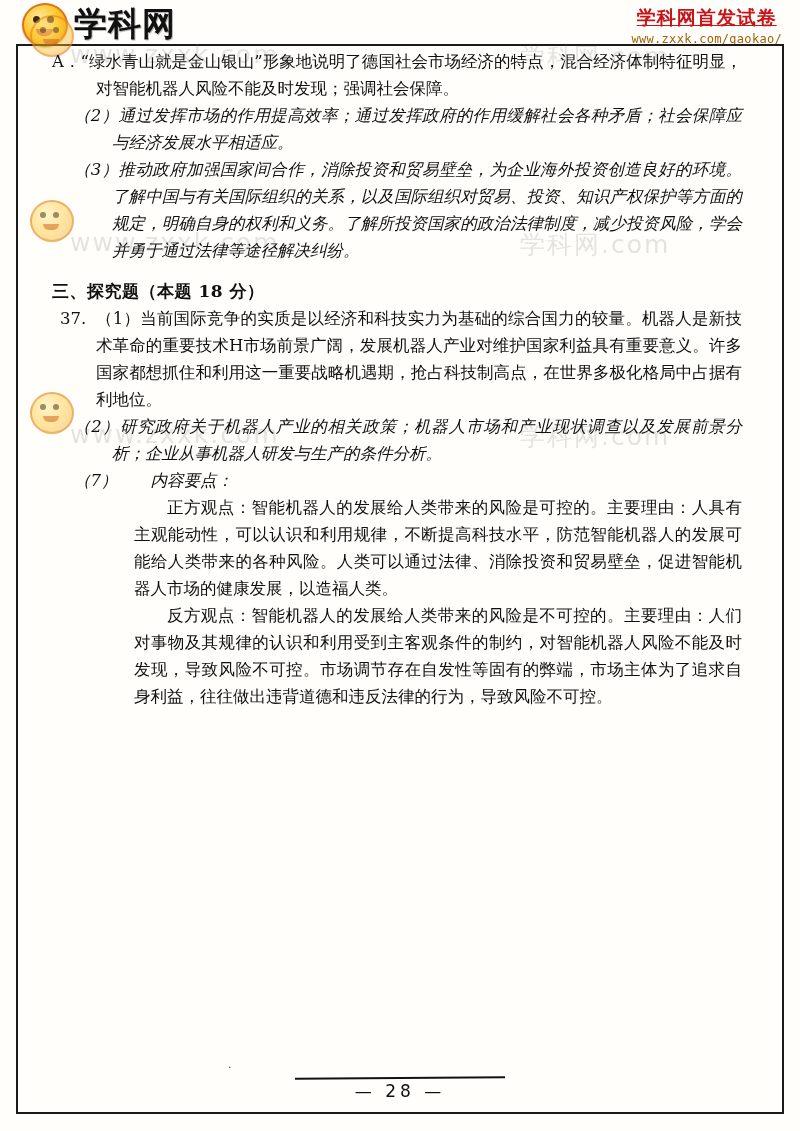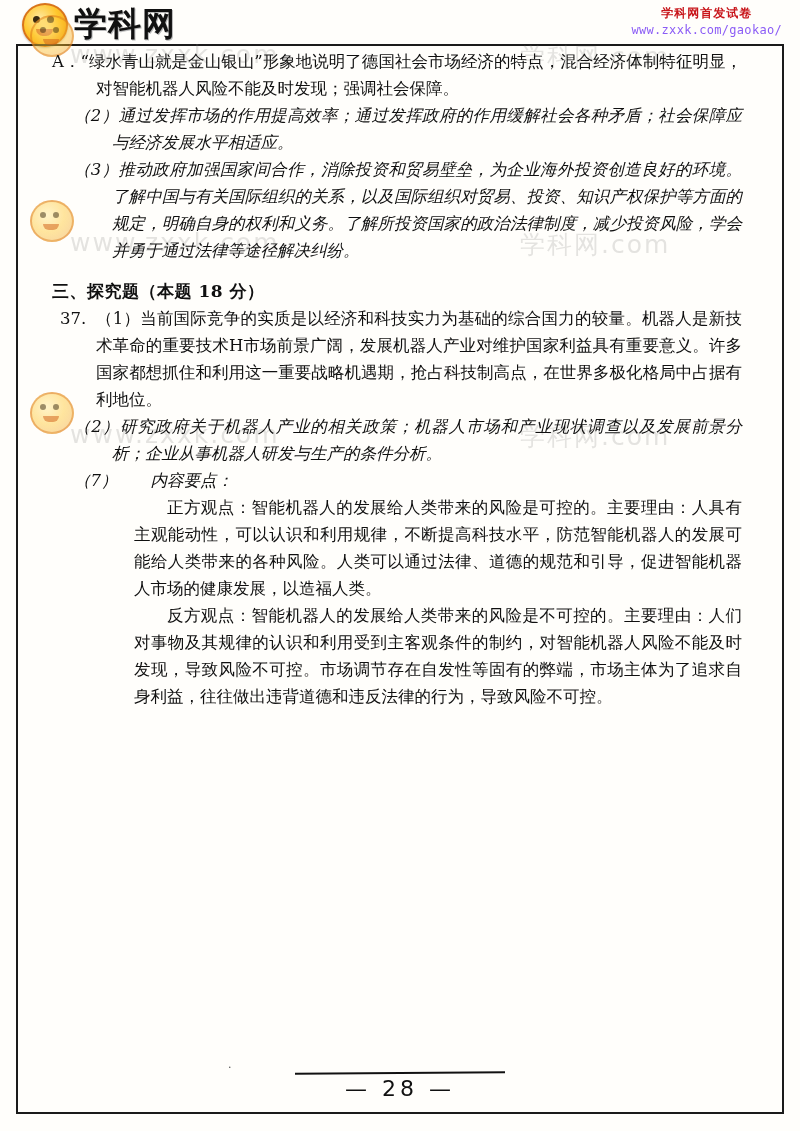--- a/index.html
+++ b/index.html
@@ -71,29 +71,30 @@
   }
   .banner-right {
     position: absolute;
     right: 18px;
     top: 6px;
     text-align: center;
     line-height: 1.25;
   }
   .banner-right .line1 {
     font-family: "DejaVu Sans", "Liberation Sans", sans-serif;
-    font-size: 12px;
+    font-size: 19px;
     color: #c8151a;
     font-weight: bold;
     letter-spacing: 1px;
+    text-decoration: underline;
   }
   .banner-right .line2 {
     font-family: "DejaVu Sans Mono", "Liberation Mono", monospace;
     font-size: 12px;
-    color: #8b5cf6;
+    color: #a16207;
     letter-spacing: .3px;
     margin-top: 2px;
     text-align: right;
   }
   
   .frame {
     position: absolute;
     left: 16px;
     top: 44px;
     width: 768px;
@@ -180,21 +181,21 @@
   }
   .pg-rule {
     width: 210px;
     height: 0;
     border-top: 2px solid #111;
     margin: 0 auto 2px auto;
     transform: rotate(-0.4deg);
   }
   .pg-num {
     font-family: "DejaVu Sans", "Liberation Sans", sans-serif;
-    font-size: 22px;
+    font-size: 17px;
     letter-spacing: 4px;
   }
   .stray-mark {
     position: absolute;
     left: 228px;
     bottom: 60px;
     font-size: 11px;
     color: #555;
     letter-spacing: 1px;
   }
@@ -234,21 +235,21 @@
     <p class="para p-hang-2">（3）推动政府加强国家间合作，消除投资和贸易壁垒，为企业海外投资创造良好的环境。了解中国与有关国际组织的关系，以及国际组织对贸易、投资、知识产权保护等方面的规定，明确自身的权利和义务。了解所投资国家的政治法律制度，减少投资风险，学会并勇于通过法律等途径解决纠纷。</p>
 
     <p class="para sec-title">三、探究题（本题 18 分）</p>
 
     <div style="position:relative;">
       <span style="position:absolute; left:-10px; top:0;margin-left:18px;">37.</span>
       <p class="para p-hang-3" style="padding-left:44px; text-indent:0;">（1）当前国际竞争的实质是以经济和科技实力为基础的综合国力的较量。机器人是新技术革命的重要技术H市场前景广阔，发展机器人产业对维护国家利益具有重要意义。许多国家都想抓住和利用这一重要战略机遇期，抢占科技制高点，在世界多极化格局中占据有利地位。</p>
     </div>
     <p class="para p-hang-2">（2）研究政府关于机器人产业的相关政策；机器人市场和产业现状调查以及发展前景分析；企业从事机器人研发与生产的条件分析。</p>
     <p class="para p-hang-2">（7）　　内容要点：</p>
-    <p class="para p-indent-2">正方观点：智能机器人的发展给人类带来的风险是可控的。主要理由：人具有主观能动性，可以认识和利用规律，不断提高科技水平，防范智能机器人的发展可能给人类带来的各种风险。人类可以通过法律、道德的规范和引导，促进智能机器人市场的健康发展，以造福人类。</p>
+    <p class="para p-indent-2">正方观点：智能机器人的发展给人类带来的风险是可控的。主要理由：人具有主观能动性，可以认识和利用规律，不断提高科技水平，防范智能机器人的发展可能给人类带来的各种风险。人类可以通过法律、消除投资和贸易壁垒，促进智能机器人市场的健康发展，以造福人类。</p>
     <p class="para p-indent-2">反方观点：智能机器人的发展给人类带来的风险是不可控的。主要理由：人们对事物及其规律的认识和利用受到主客观条件的制约，对智能机器人风险不能及时发现，导致风险不可控。市场调节存在自发性等固有的弊端，市场主体为了追求自身利益，往往做出违背道德和违反法律的行为，导致风险不可控。</p>
   </div>
 
   <div class="stray-mark">.</div>
   <div class="footer">
     <div class="pg-rule"></div>
     <div class="pg-num">— 28 —</div>
   </div>
 
 </div>

